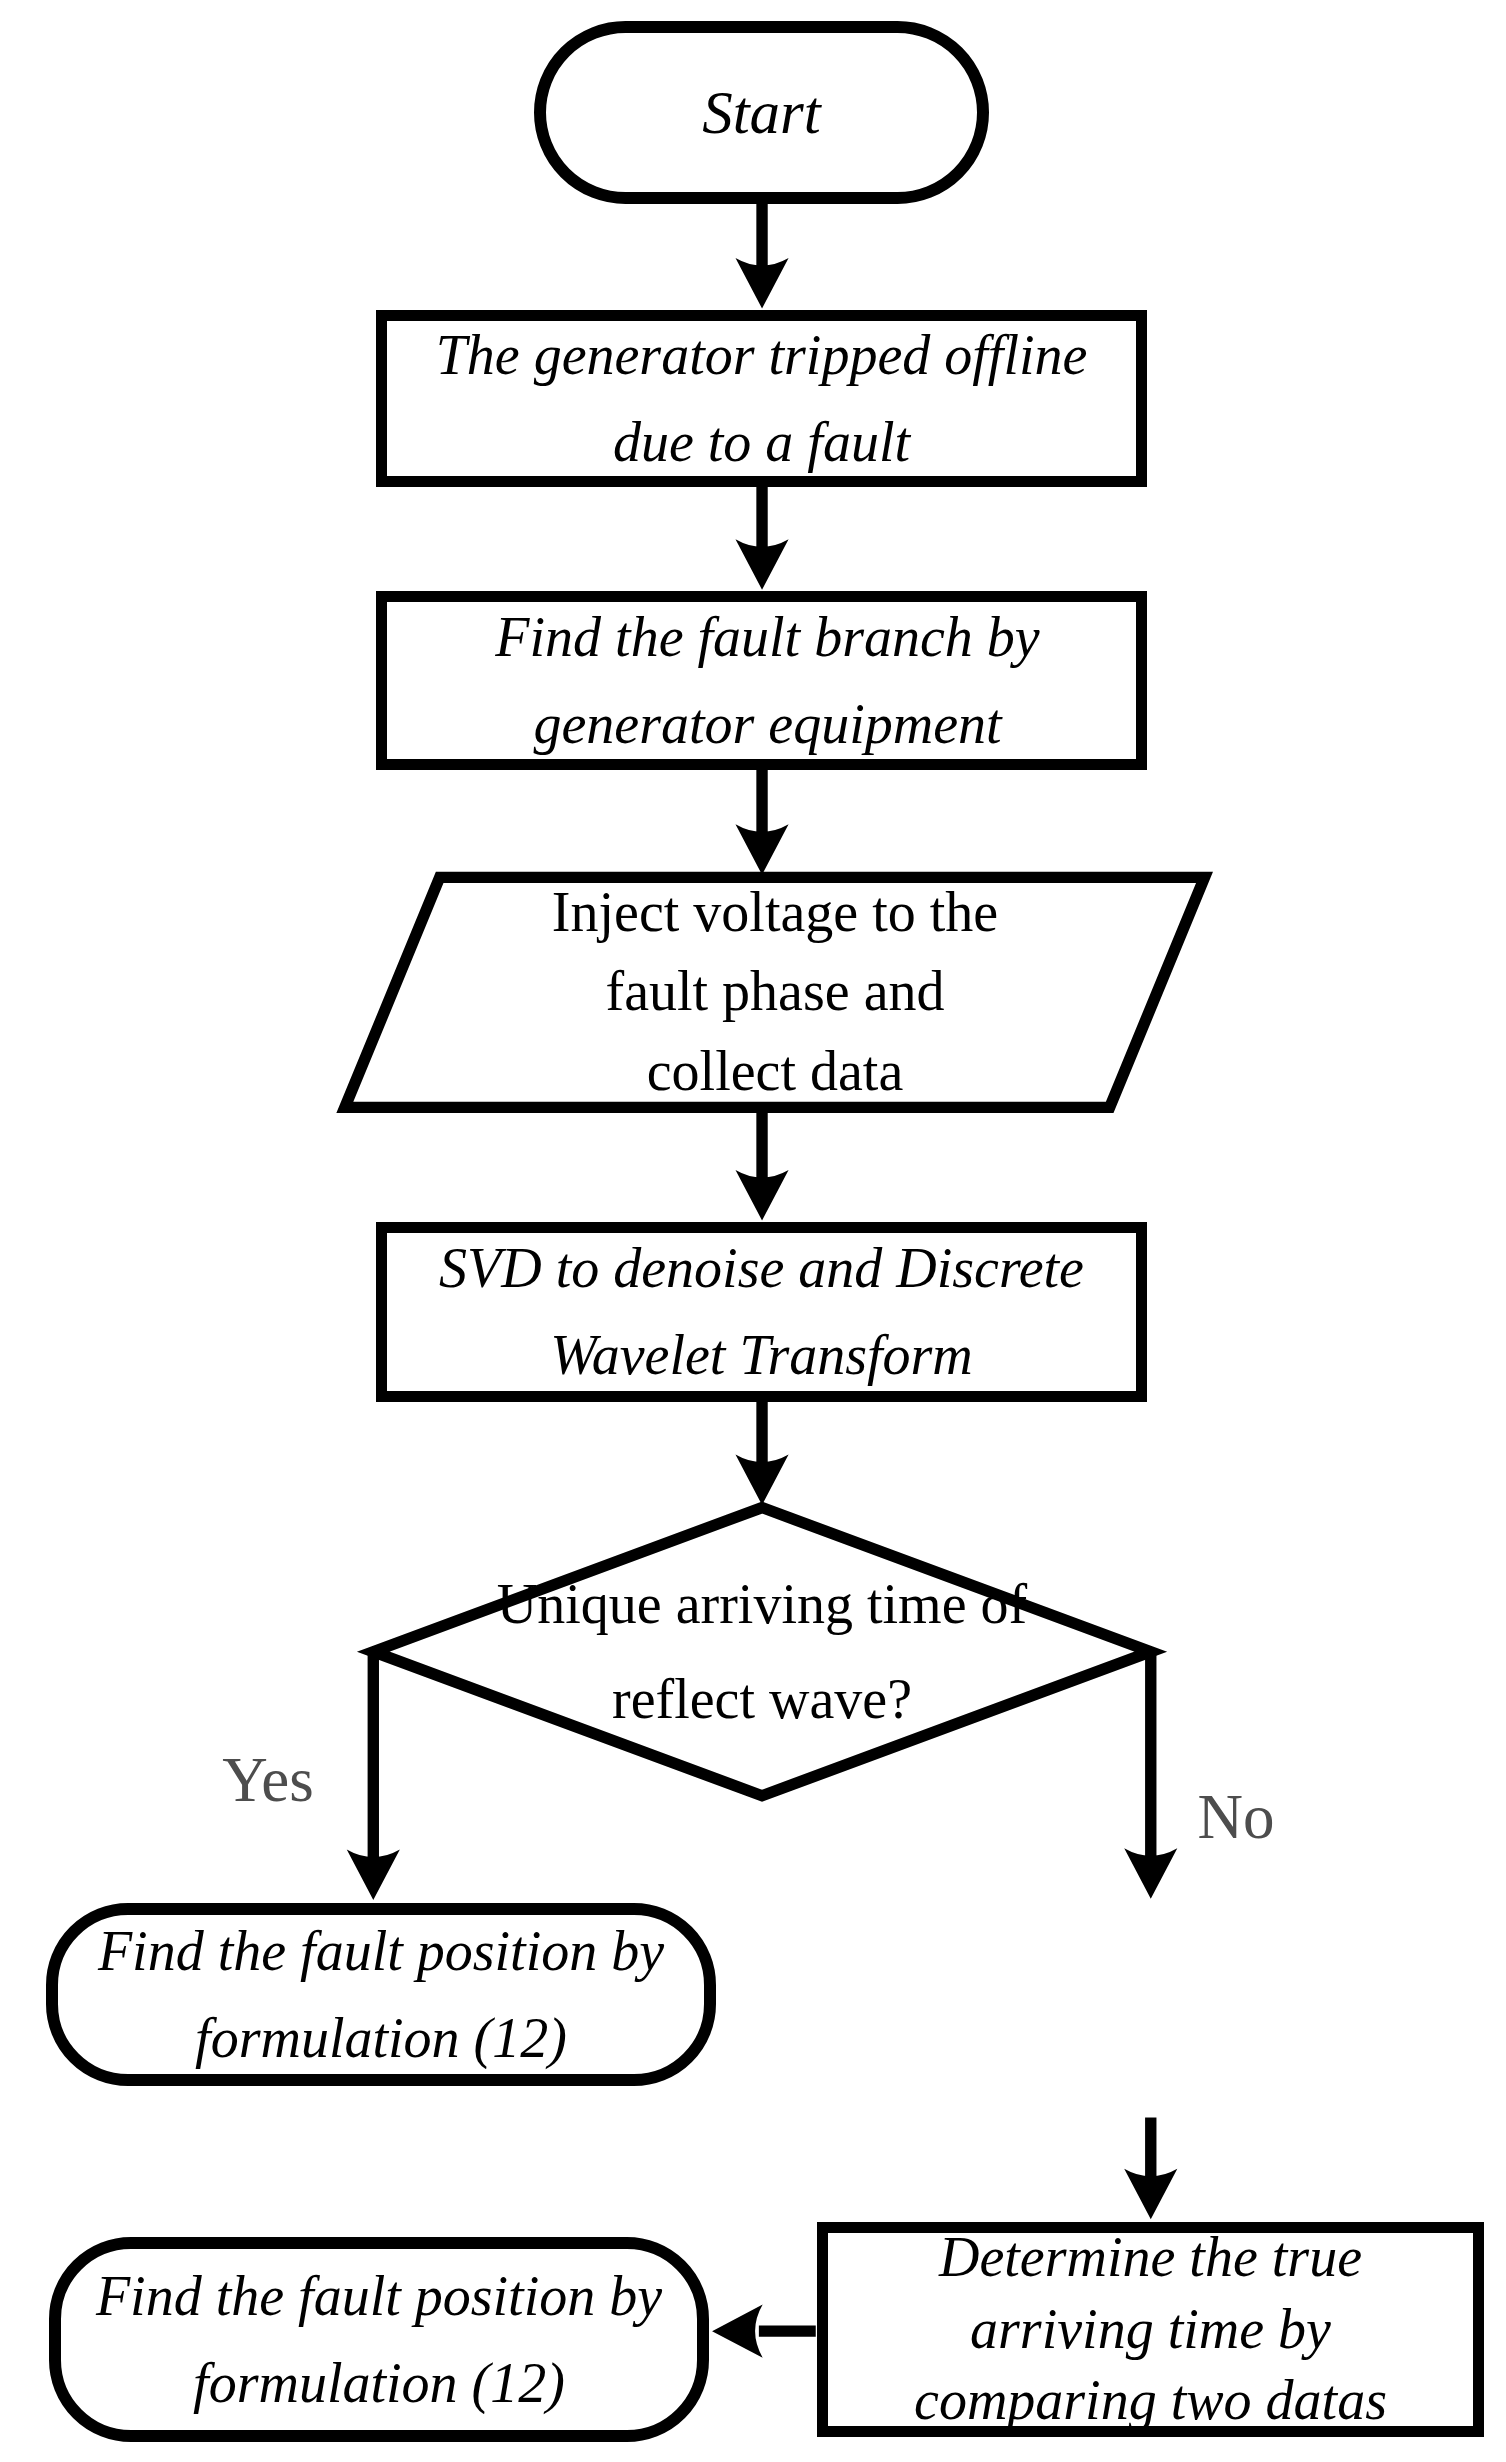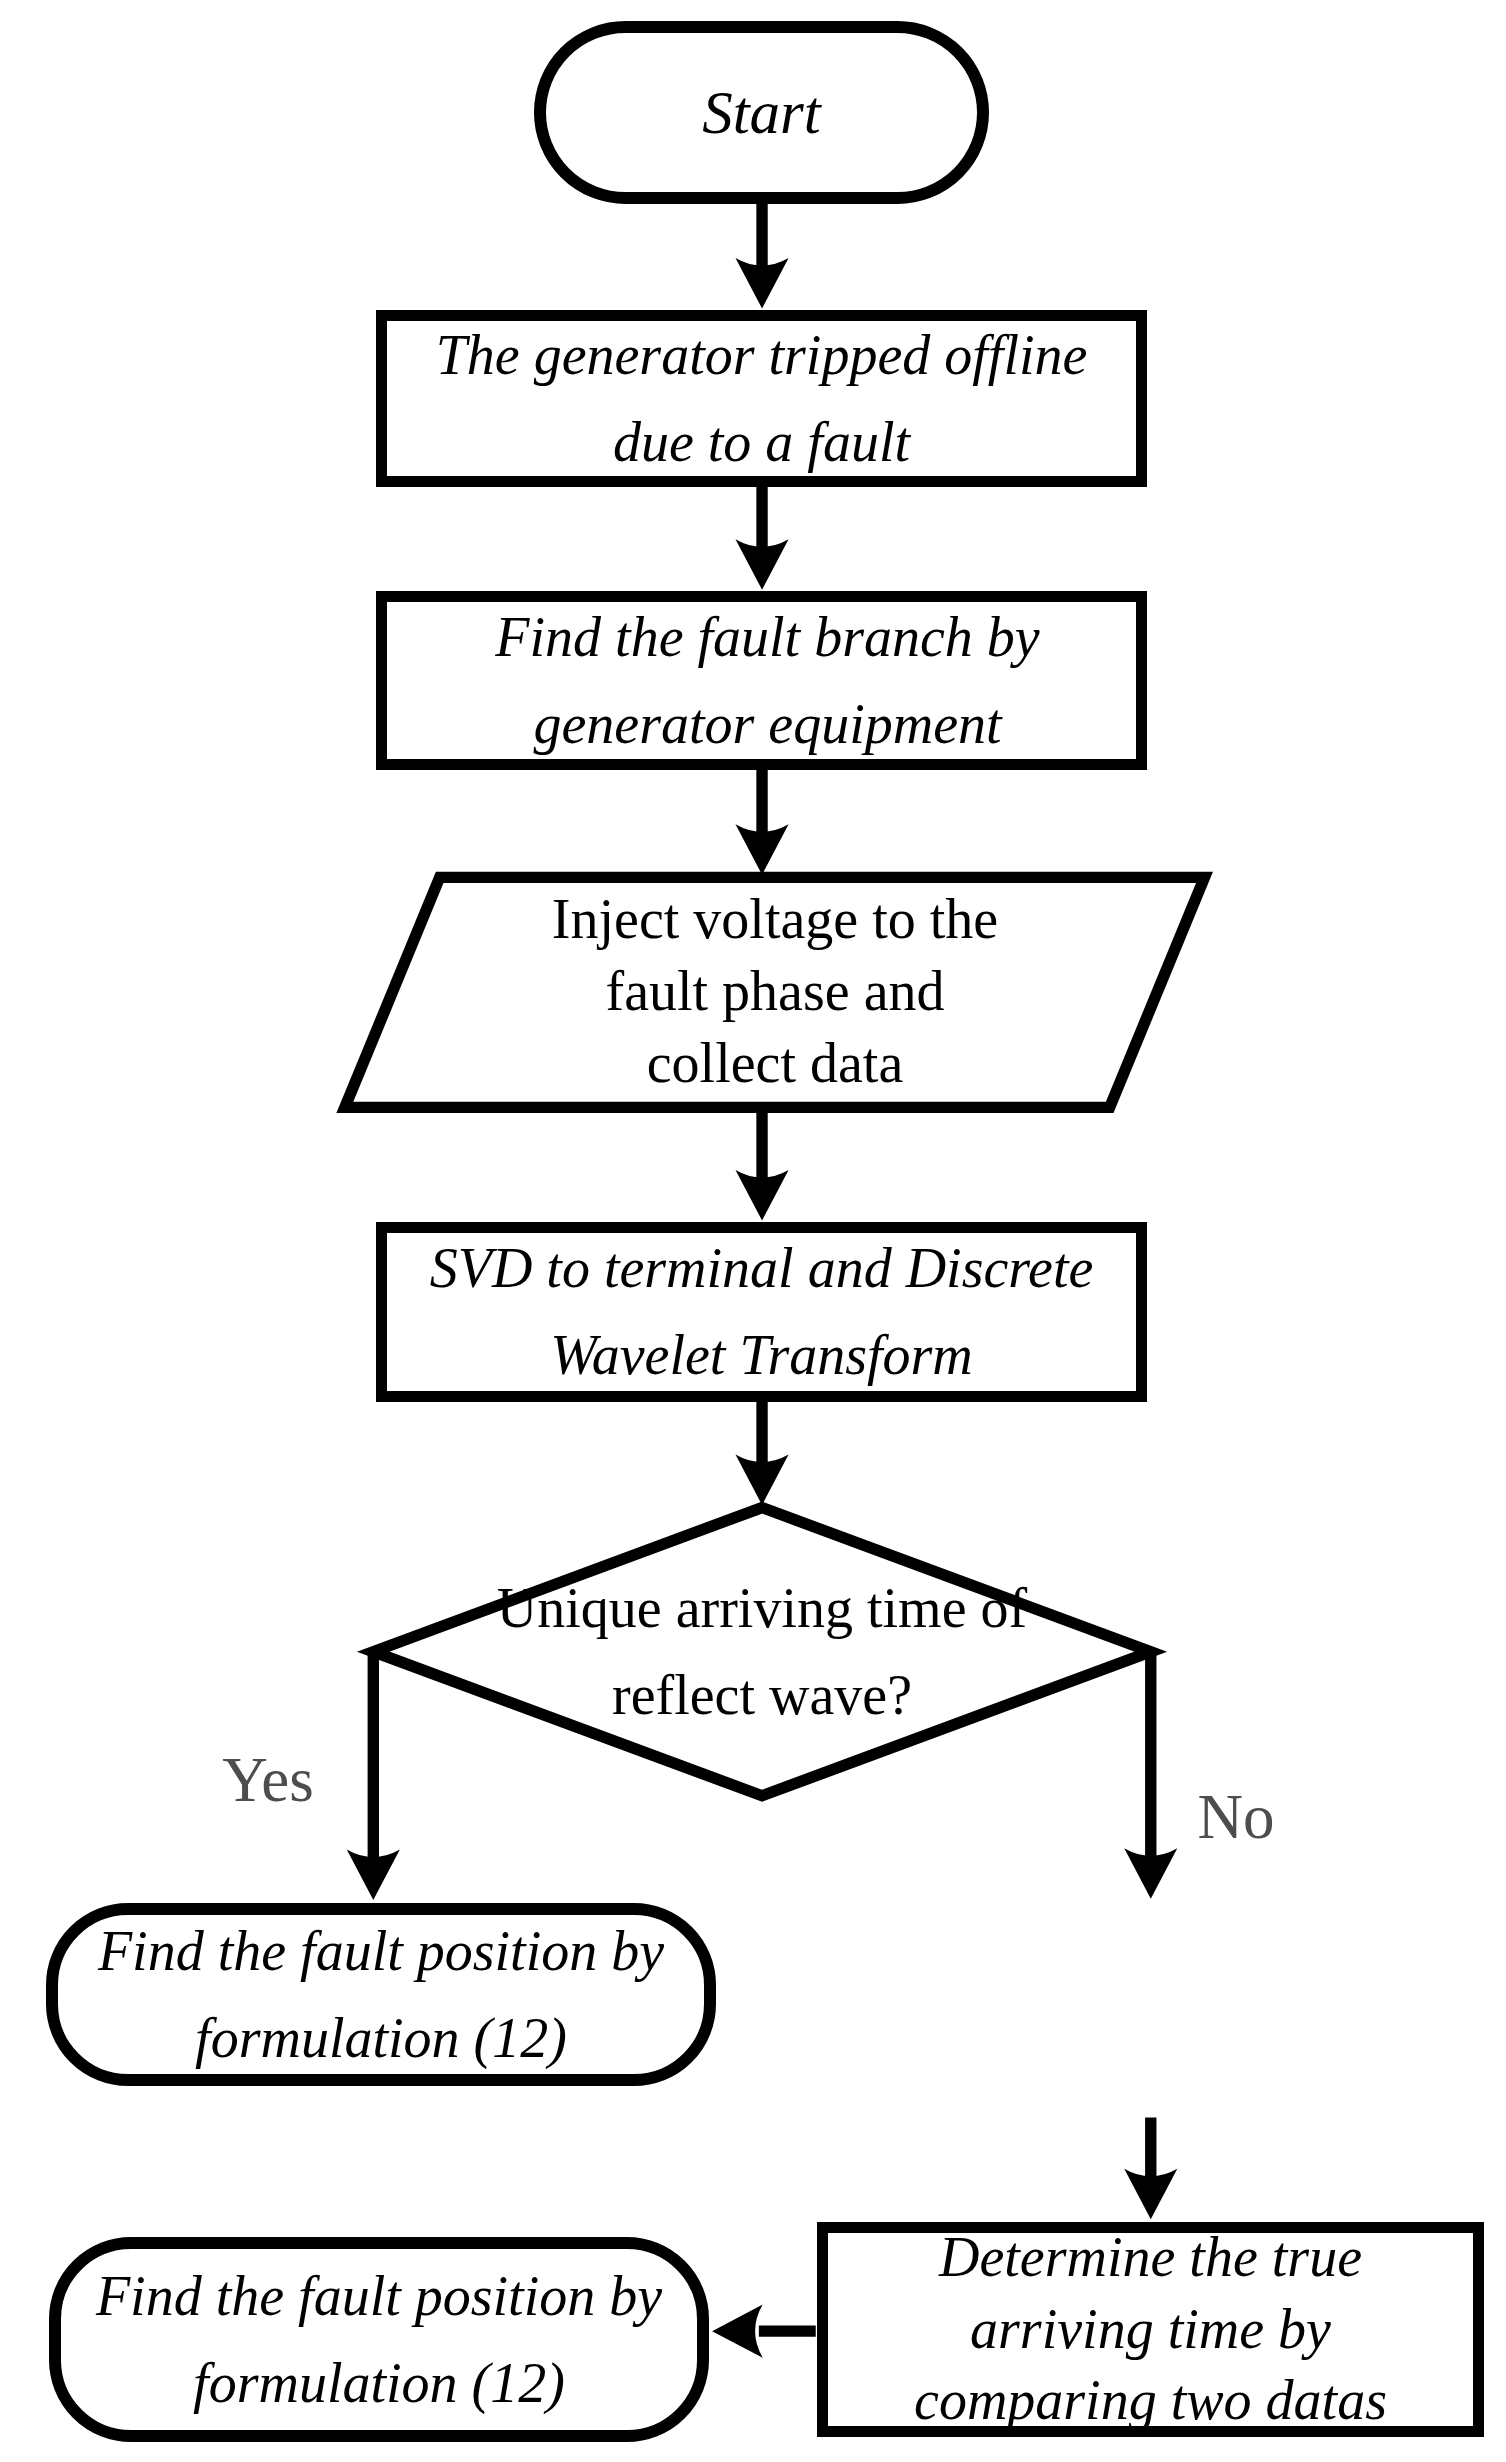--- a/index.html
+++ b/index.html
@@ -44,20 +44,21 @@
     position: absolute;
     box-sizing: border-box;
     background: transparent;
     border: none;
     display: flex;
     flex-direction: column;
     align-items: center;
     justify-content: center;
     text-align: center;
     font-size: 56px;
+    gap: 8px;
   }
   .lines2 .tl { line-height: 1.55; }
   .lines3 .tl { line-height: 1.28; }
   .tl { white-space: nowrap; line-height: 1.5; }
   .start-node { font-size: 61px; }
   .branch-label {
     position: absolute;
     transform: translate(-50%, -50%);
     font-size: 63px;
     color: #4d4d4d;
@@ -135,21 +136,21 @@
     <div class="tl">generator equipment</div>
   </div>
 
   <div class="node-text lines3" style="left:345px; top:877px; width:860px; height:230px;">
     <div class="tl">Inject voltage to the</div>
     <div class="tl">fault phase and</div>
     <div class="tl">collect data</div>
   </div>
 
   <div class="node lines2" style="left:376px; top:1222px; width:771px; height:180px;">
-    <div class="tl">SVD to terminal and Discrete</div>
+    <div class="tl">SVD to denoise and Discrete</div>
     <div class="tl">Wavelet Transform</div>
   </div>
 
   <div class="node-text lines2" style="left:373px; top:1508px; width:778px; height:288px;">
     <div class="tl">Unique arriving time of</div>
     <div class="tl">reflect wave?</div>
   </div>
 
   <div class="branch-label" style="left:268px; top:1780px;">Yes</div>
   <div class="branch-label" style="left:1236px; top:1773px;margin-top:44px;">No</div>

